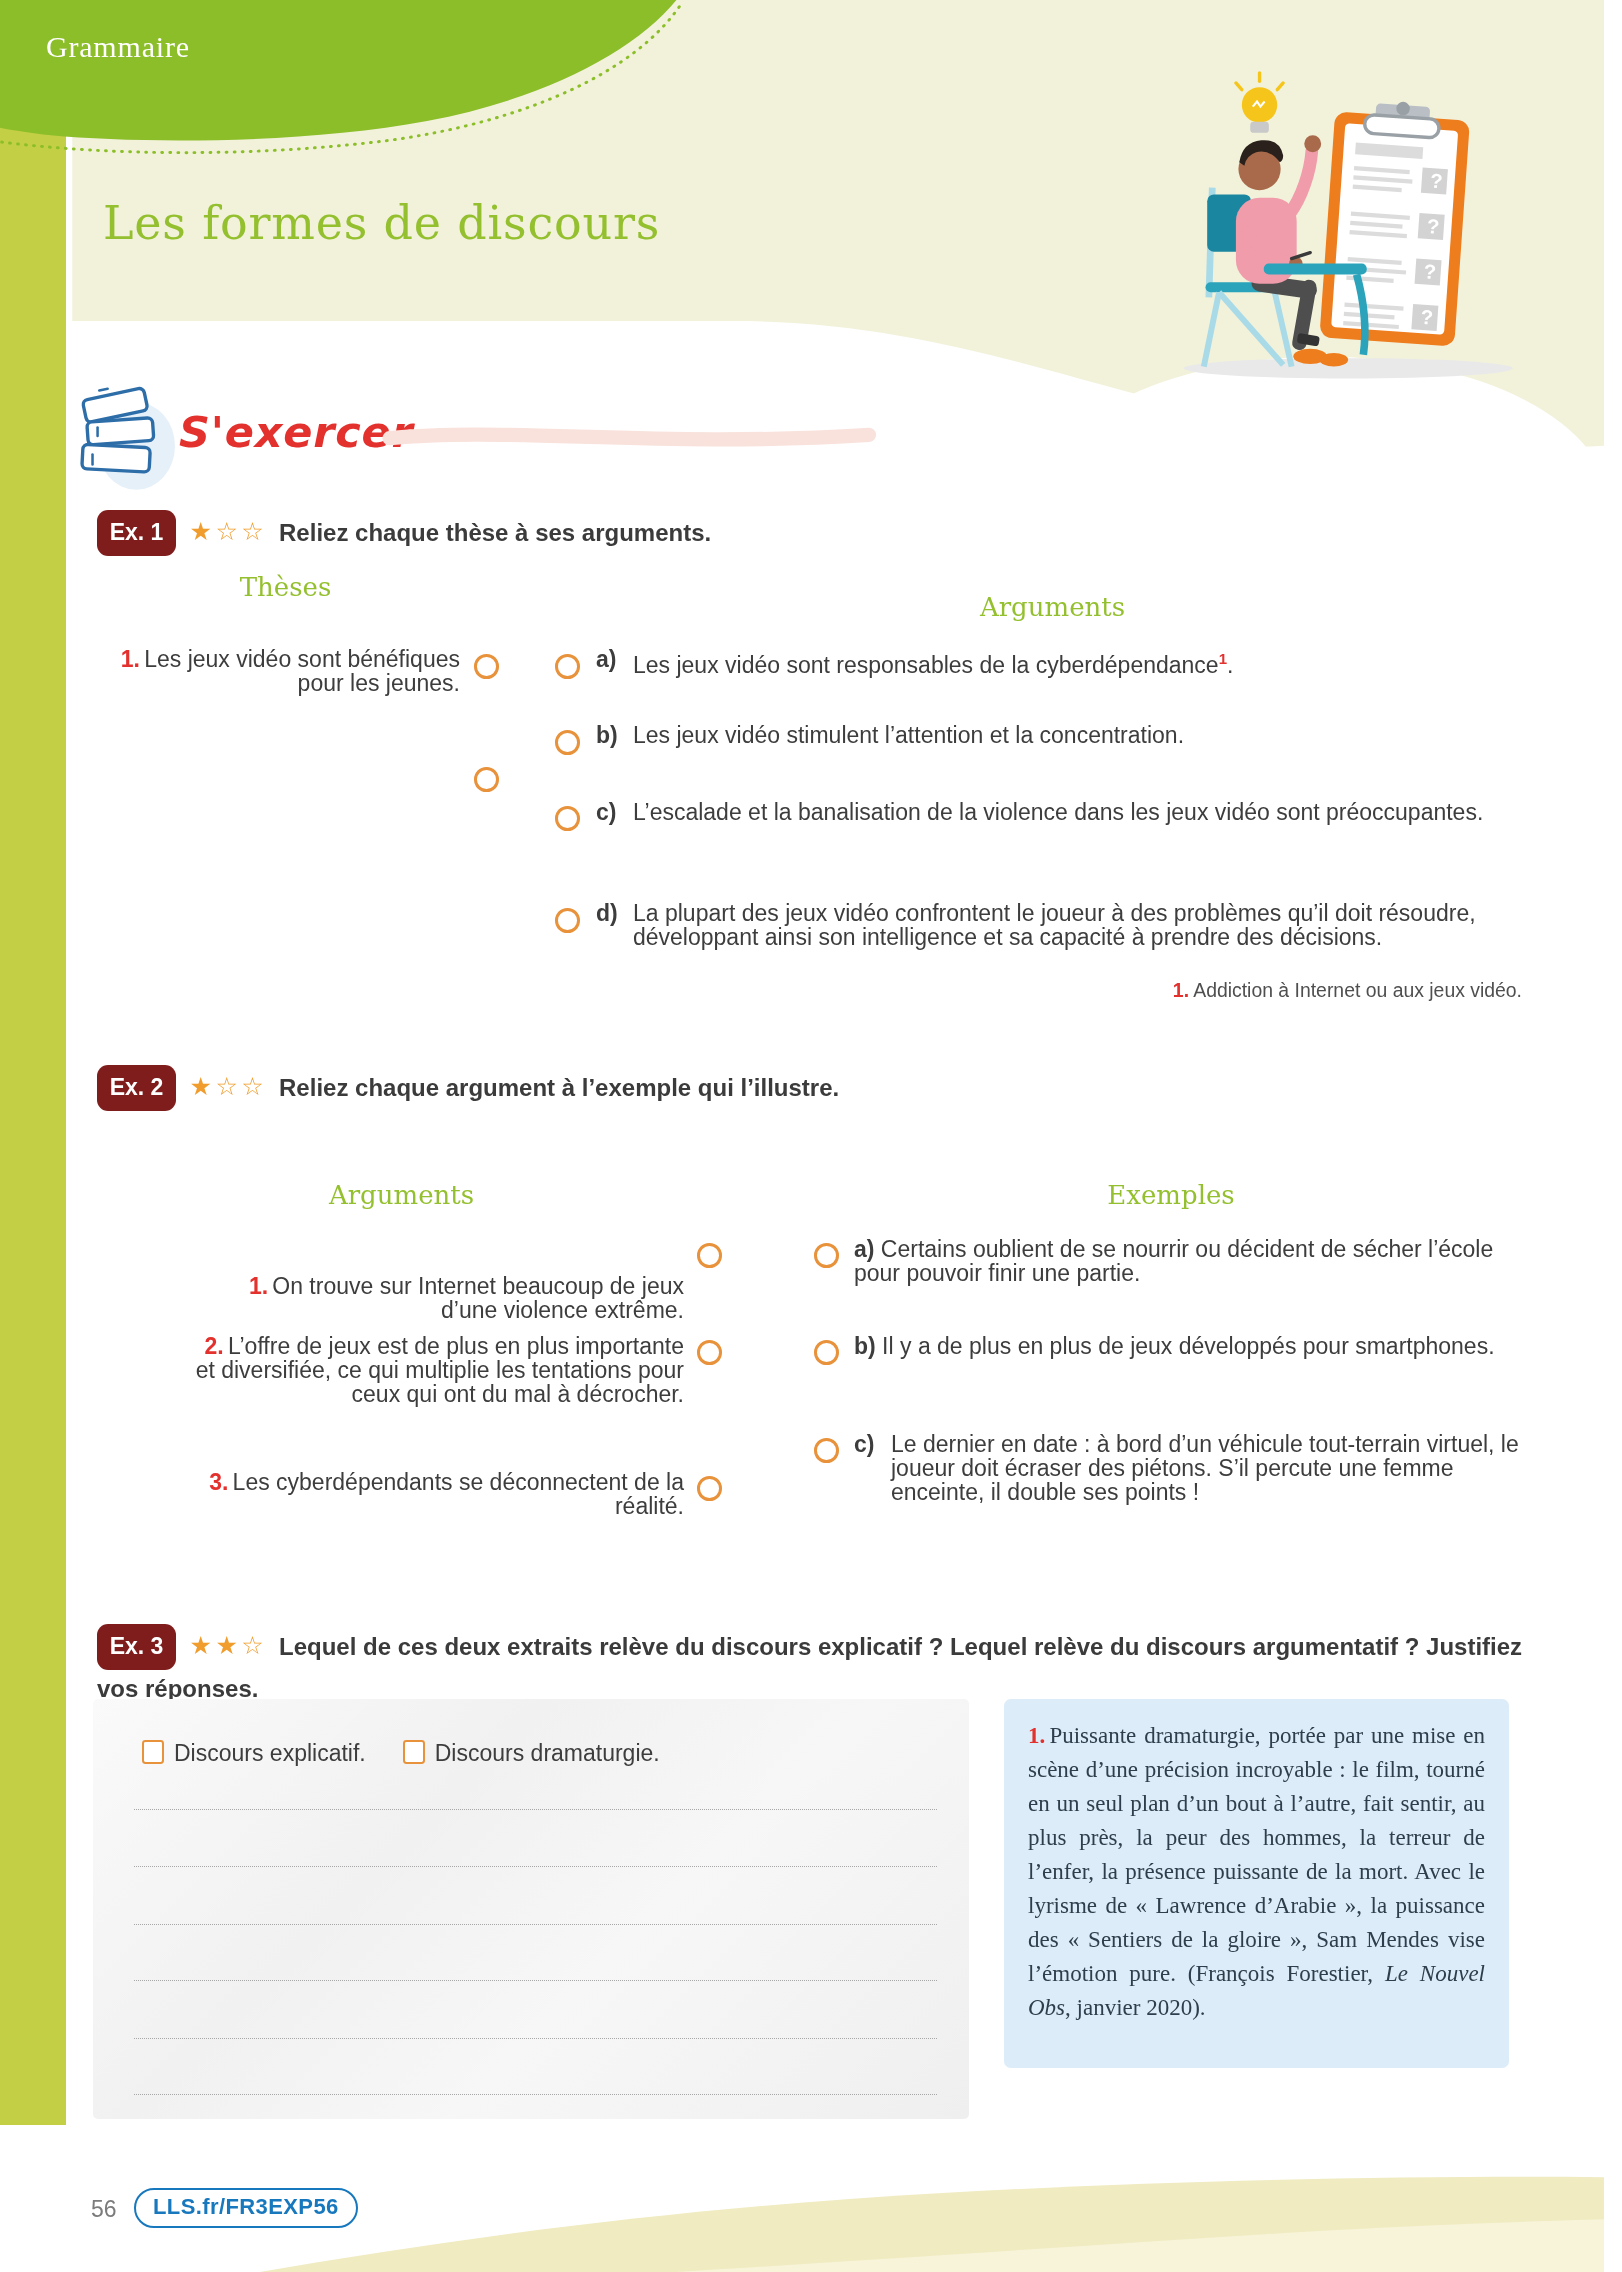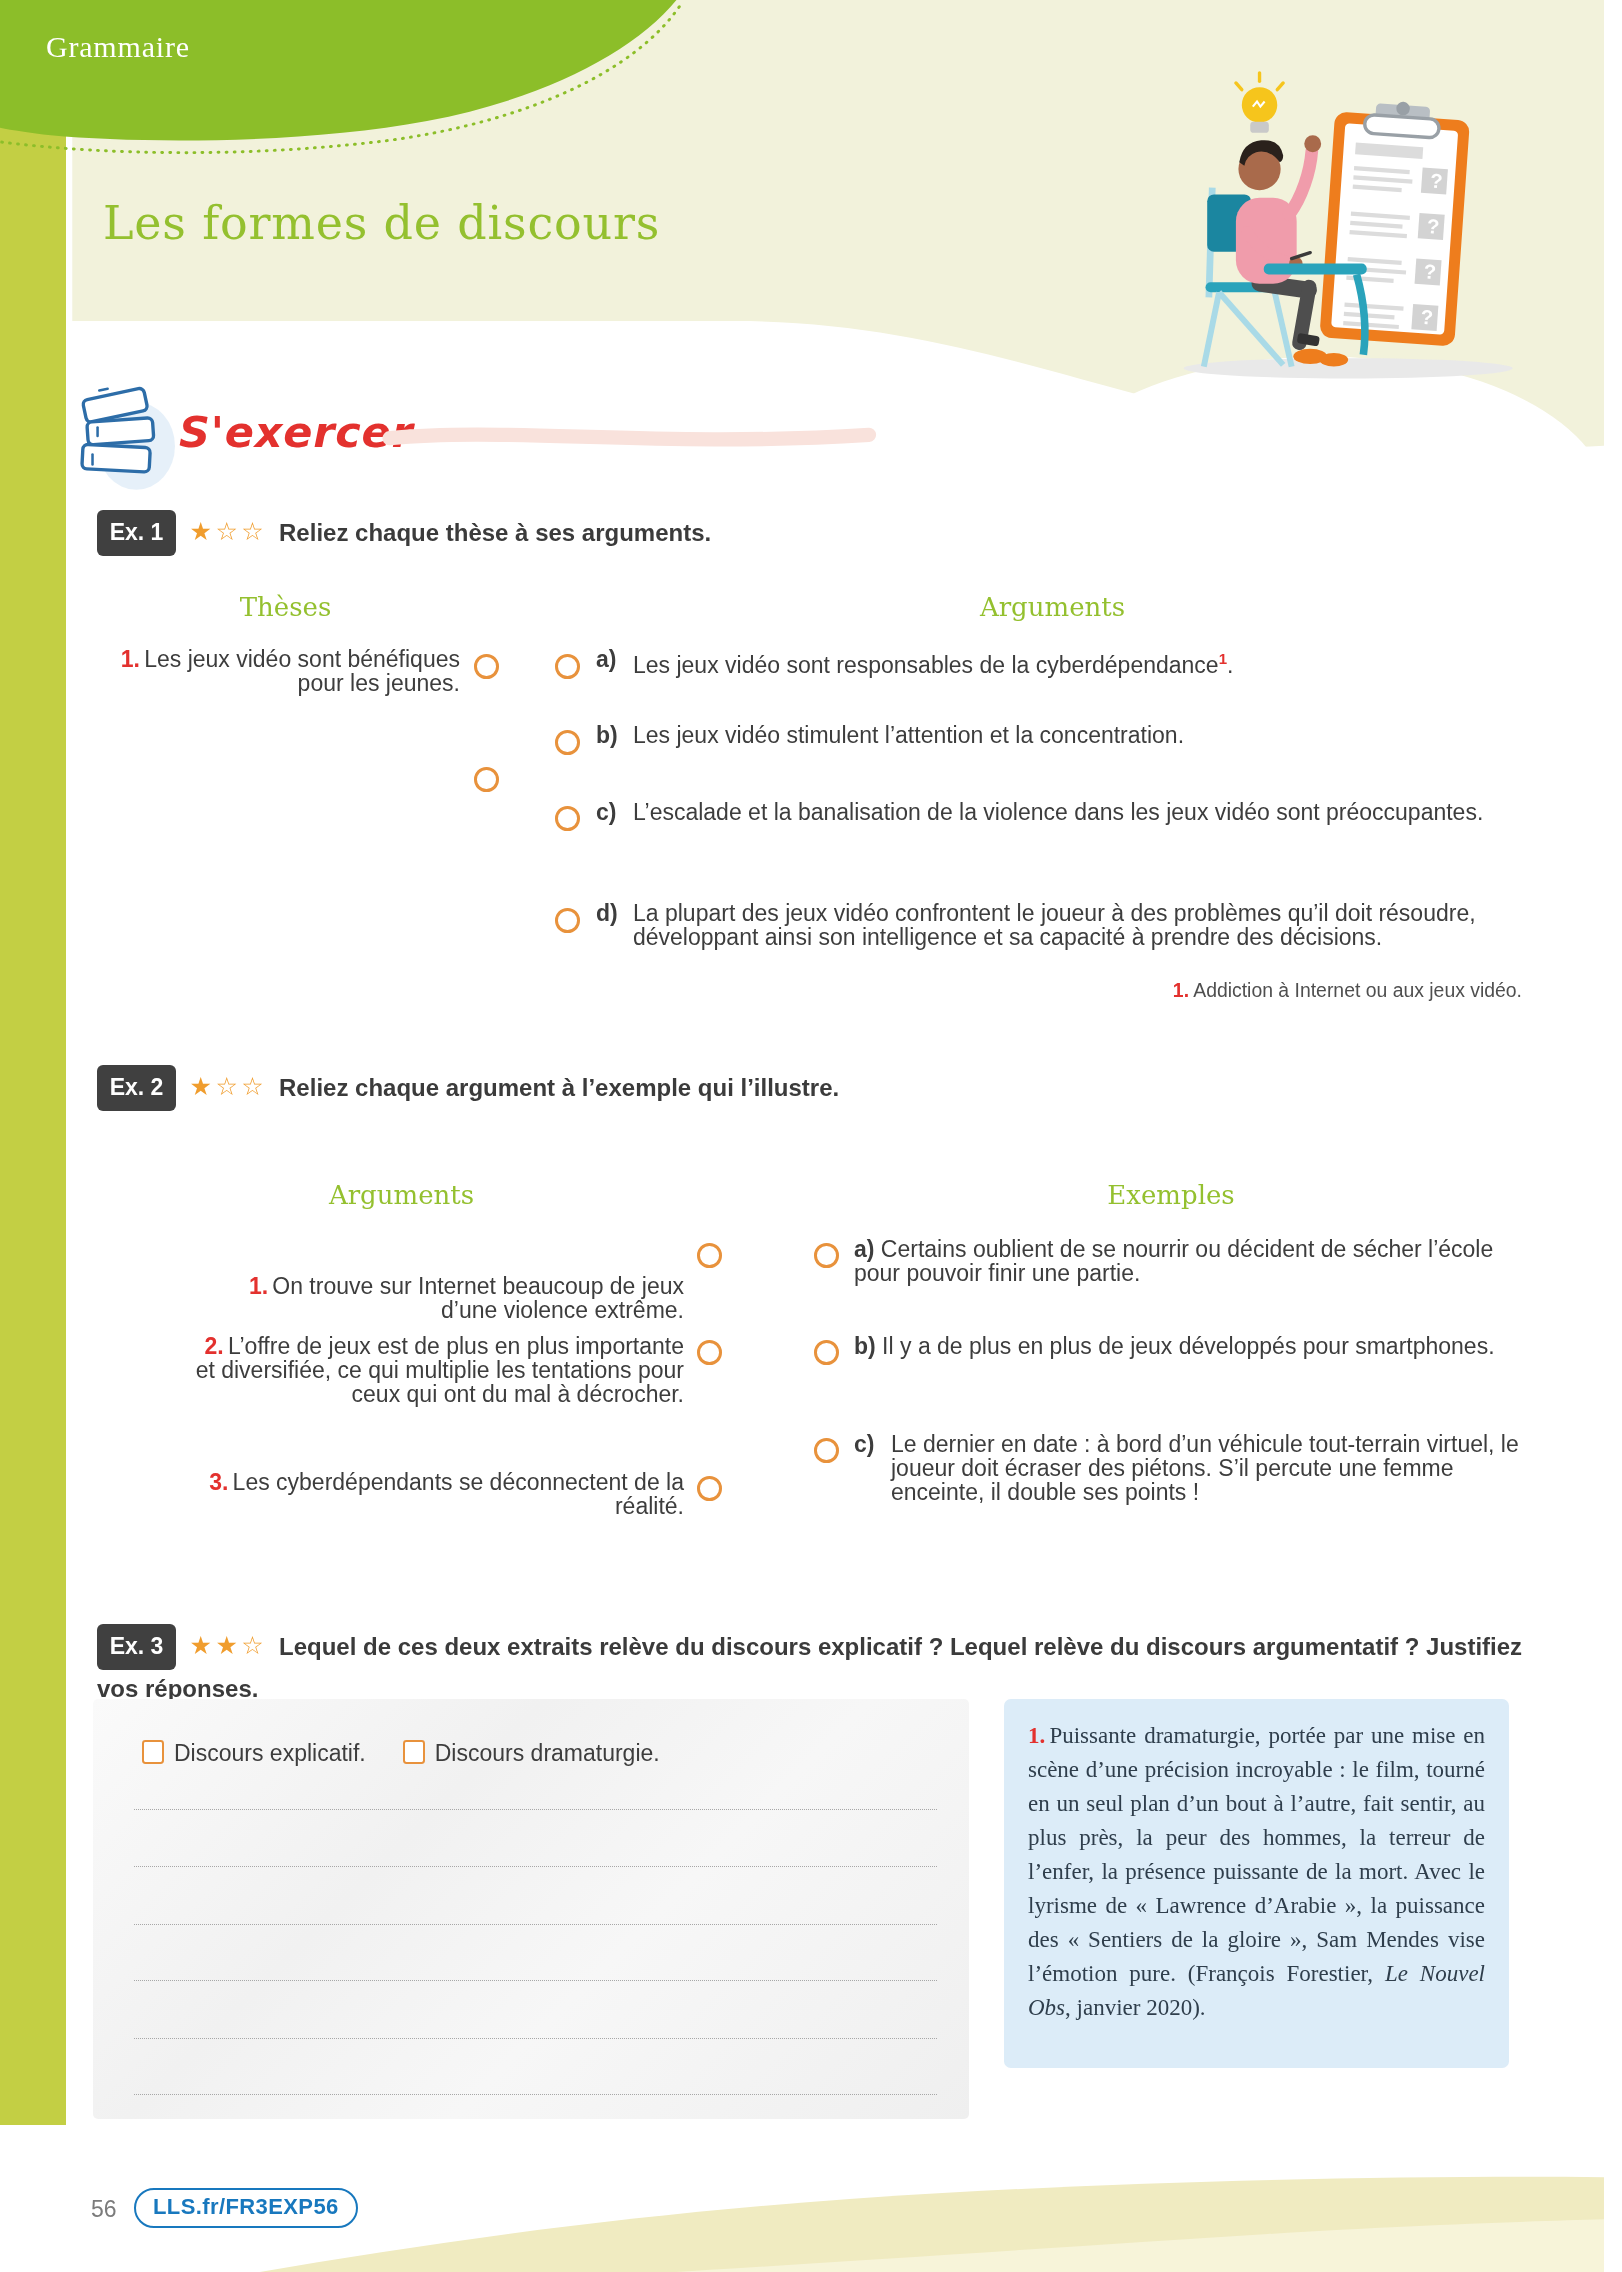--- a/index.html
+++ b/index.html
@@ -14,21 +14,21 @@
   .page-title{position:absolute;left:103px;top:169px;font-family:"DejaVu Serif","Liberation Serif",serif;
               font-size:46px;color:#94c02f;letter-spacing:0.8px;margin-top:27px;}
   .left-stripe{position:absolute;left:0;top:125px;width:66px;height:2000px;background:#c3cf44;}
 
   .section-title{position:absolute;left:179px;top:407px;font-size:43px;font-weight:700;
                  font-style:italic;color:#e3312e;letter-spacing:0.8px;
                  font-family:"DejaVu Sans",sans-serif;}
 
   
   .ex-head{position:absolute;left:97px;font-size:24px;font-weight:700;line-height:38px;color:#3b3b3b;}
-  .badge{display:inline-block;background:#404040;color:#ffffff;border-radius:6px;
+  .badge{display:inline-block;background:#7f1d1d;color:#ffffff;border-radius:11px;
          padding:2.5px 12.7px 5px;font-size:23px;font-weight:700;margin-right:13.5px;vertical-align:1.7px;}
   .stars{color:#f09d2e;font-weight:400;font-size:25px;letter-spacing:3.4px;margin-right:12px;vertical-align:0.8px;}
 
   .col-h{position:absolute;font-family:"DejaVu Serif","Liberation Serif",serif;font-size:26px;
          color:#94c02f;text-align:center;}
 
   .ex-item{position:absolute;font-size:23px;line-height:24px;color:#3d3d3d;}
   .rt{text-align:right;}
   .hang{padding-left:37px;}
   .hang .lbl{position:absolute;left:0;top:0;font-weight:700;}
@@ -173,21 +173,21 @@
   </svg>
   <div class="section-title">S'exercer</div>
   <svg class="abs" style="left:380px;top:418px" width="507" height="37" viewBox="0 0 600 44">
     <path d="M10,24 C150,10 330,36 580,20" fill="none" stroke="#f9e2dc" stroke-width="17" stroke-linecap="round"></path>
   </svg>
 
   <div class="ex-head" style="top:510px;width:1437px">
     <span class="badge">Ex. 1</span><span class="stars">★☆☆</span><span>Reliez chaque thèse à ses arguments.</span>
   </div>
 
-  <div class="col-h" style="left:118px;top:592px;width:335px">Thèses</div>
+  <div class="col-h" style="left:118px;top:572px;width:335px">Thèses</div>
   <div class="col-h" style="left:596px;top:592px;width:913px">Arguments</div>
 
   <div class="ex-item rt" style="left:118px;top:647px;width:342px">
     <span class="rnum">1.</span><span>Les jeux vidéo sont bénéfiques pour les jeunes.</span>
   </div>
   <div class="mp" style="left:474px;top:654px"></div>
   <div class="mp" style="left:474px;top:767px"></div>
 
   <div class="mp" style="left:555px;top:654px"></div>
   <div class="mp" style="left:555px;top:730px"></div>

